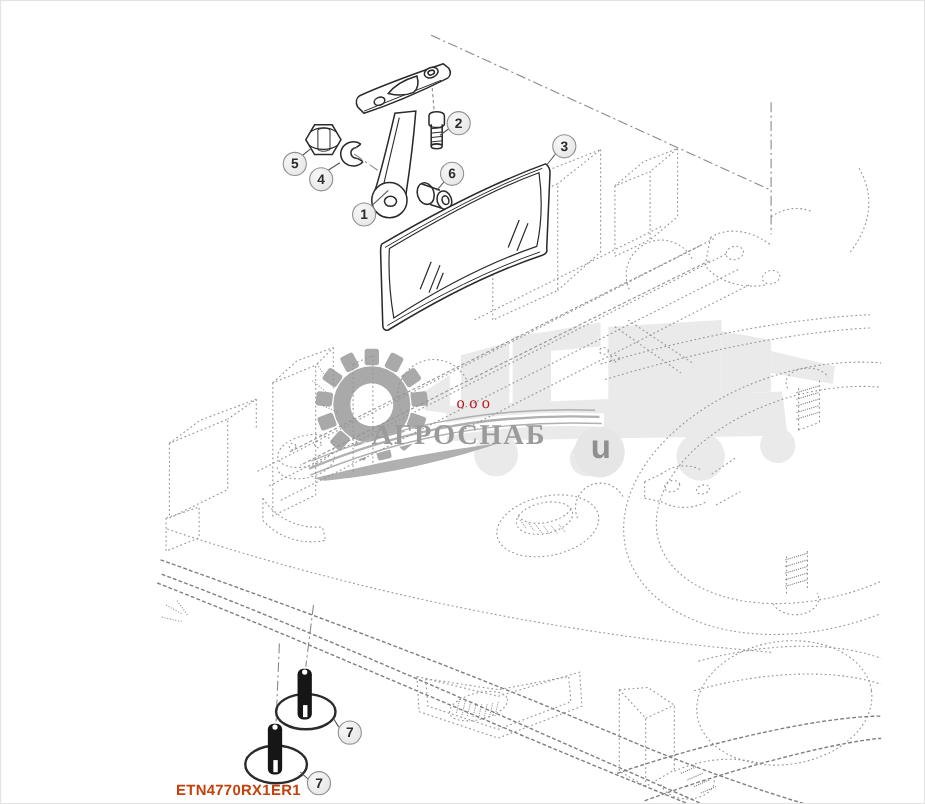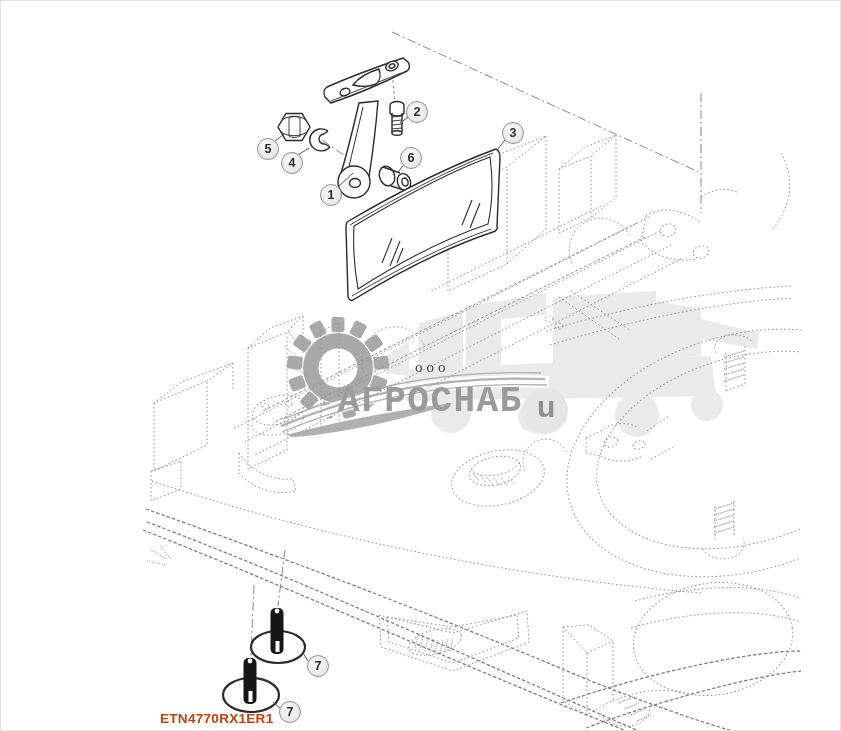--- a/index.html
+++ b/index.html
@@ -10,26 +10,26 @@
   }
   .stage svg{position:absolute;left:0;top:0;}
   .callout{
     position:absolute;width:22px;height:22px;border-radius:50%;
     background:radial-gradient(circle at 35% 30%, #f7f7f7, #e3e3e3);
     border:1px solid #8f8f8f;box-sizing:border-box;
     display:flex;align-items:center;justify-content:center;
     font-size:12.5px;font-weight:bold;color:#2d2d2d;cursor:pointer;
   }
   .wm-ooo{
-    position:absolute;left:414px;top:358px;color:#404040;
+    position:absolute;left:414px;top:358px;color:#b91c1c;
     font-family:"Liberation Serif",serif;font-size:15px;letter-spacing:4px;
   }
   .wm-name{
     position:absolute;left:337px;top:380px;color:#9b9b9b;
-    font-family:Liberation Mono, monospace;font-size:36px;font-weight:600;
+    font-family:Liberation Serif, serif;font-size:26px;font-weight:600;
     letter-spacing:1.5px;
   }
   .wm-u{
     position:absolute;left:536px;top:389px;color:#8f8f8f;
     font-size:30px;font-weight:bold;
   }
   .drawing-code{
     position:absolute;left:159px;top:710px;color:#c2410c;
     font-size:13.5px;font-weight:bold;letter-spacing:.3px;
   }

